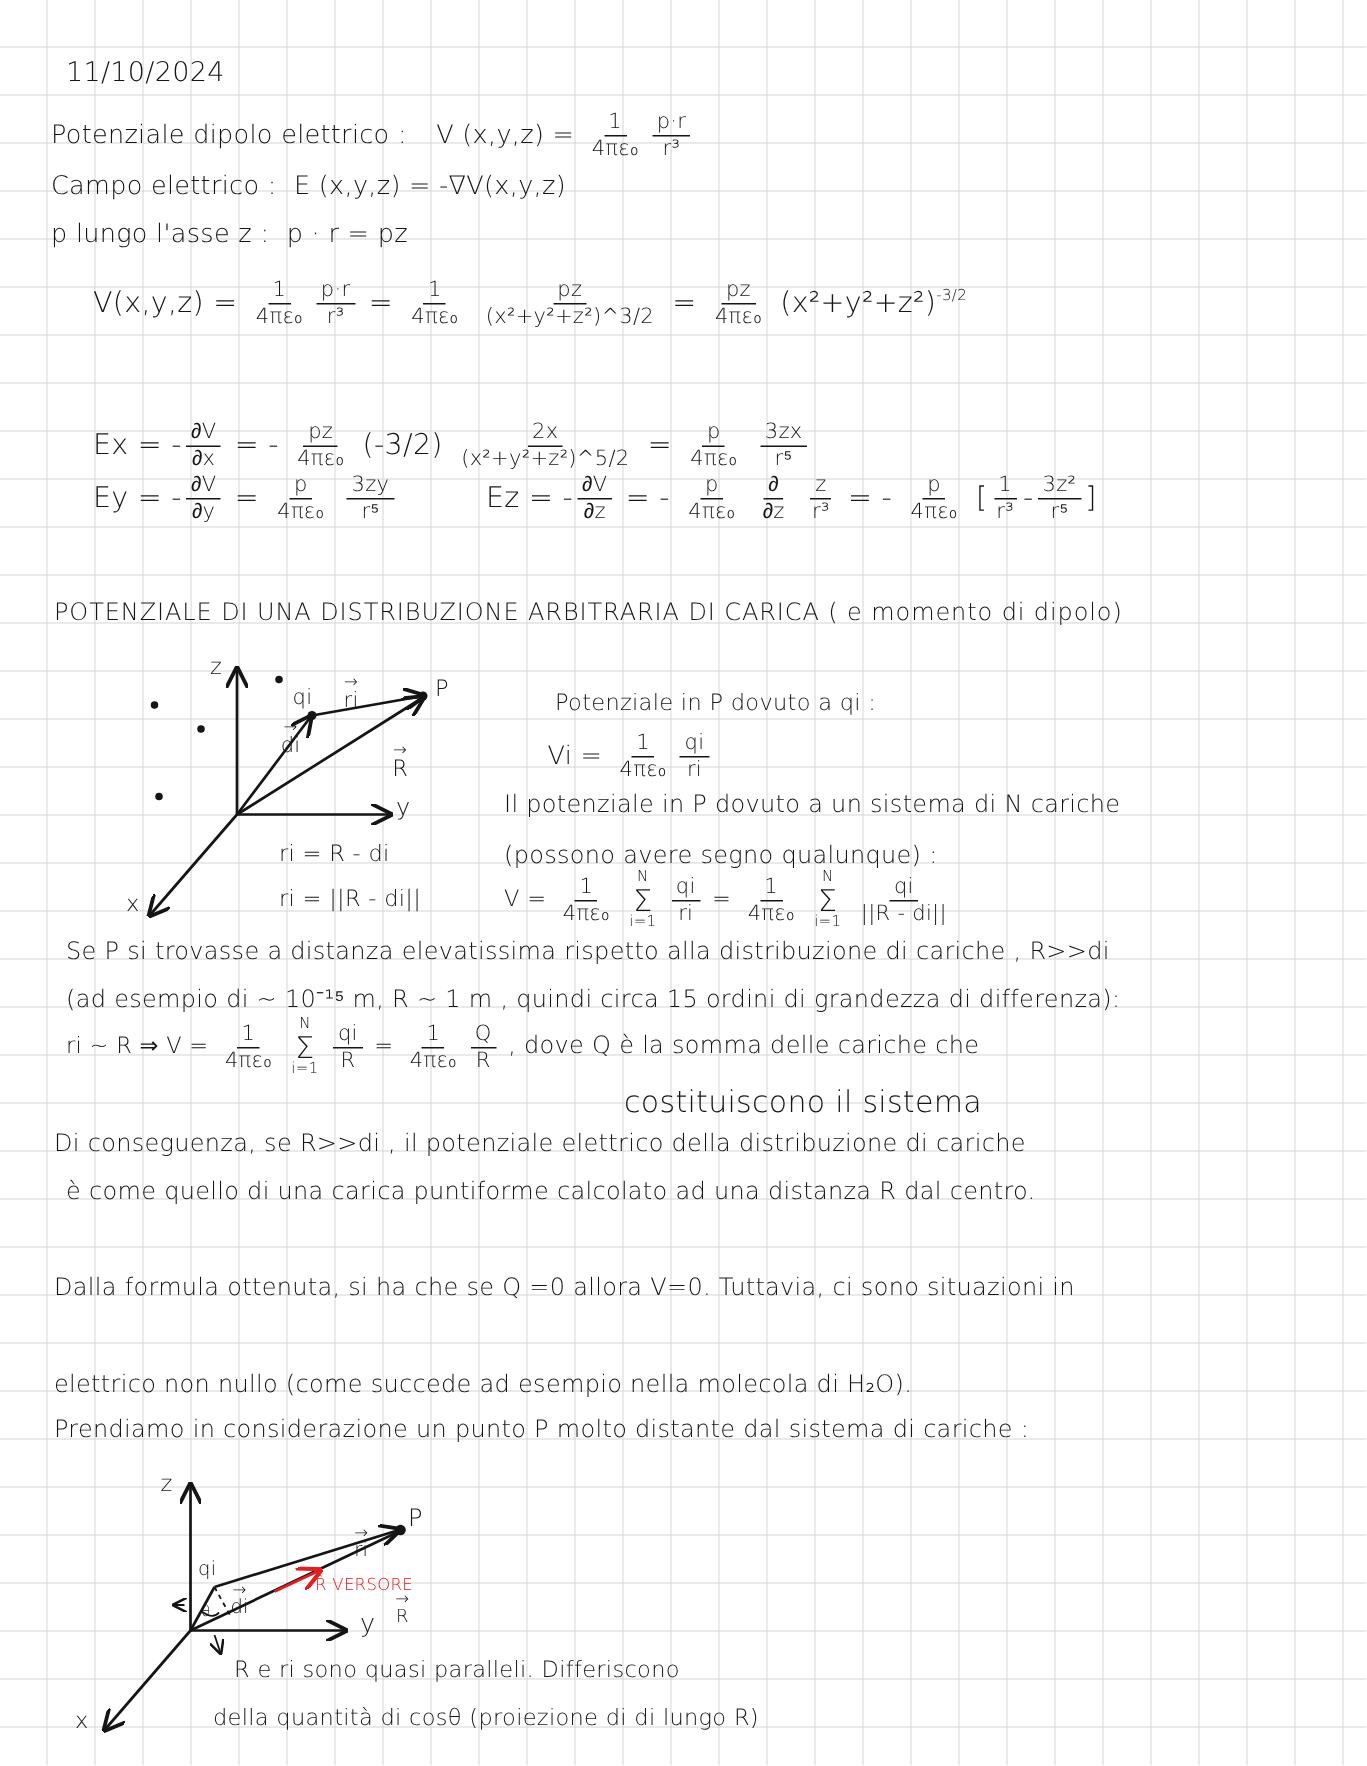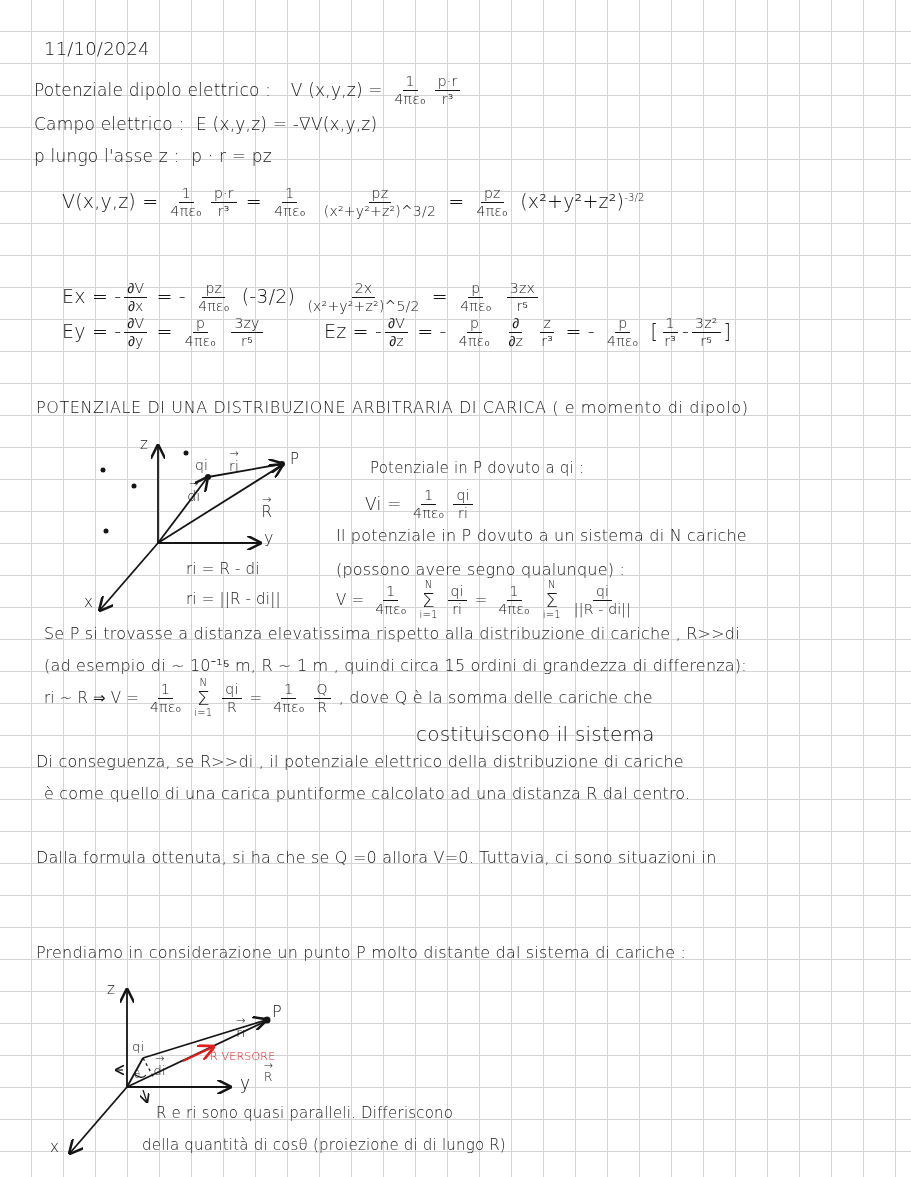--- a/index.html
+++ b/index.html
@@ -271,20 +271,21 @@
     <span style="font-size:16px;">, dove Q è la somma delle cariche che</span>
   </div>
   <div class="t hw" style="left:416px;top:724px;font-size:20px;">costituiscono il sistema</div>
 
   
   <div class="t hw" style="left:36px;top:754px;font-size:16px;">Di conseguenza, se R&gt;&gt;di , il potenziale elettrico della distribuzione di cariche</div>
   <div class="t hw" style="left:44px;top:786px;font-size:16px;">è come quello di una carica puntiforme calcolato ad una distanza R dal centro.</div>
 
   
   <div class="t hw" style="left:36px;top:850px;font-size:16px;">Dalla formula ottenuta, si ha che se Q =0 allora V=0. Tuttavia, ci sono situazioni in</div>
+  <div class="t hw" style="left:36px;top:915px;font-size:16px;">elettrico non nullo (come succede ad esempio nella molecola di H₂O).</div>
   <div class="t hw" style="left:36px;top:945px;font-size:16px;text-align:center;">Prendiamo in considerazione un punto P molto distante dal sistema di cariche :</div>
 
   
   <svg style="left:30px;top:970px;" width="320" height="200" viewBox="0 0 320 200">
     <defs>
       <marker id="ah2" markerWidth="8" markerHeight="8" refX="7" refY="4" orient="auto">
           <path d="M0,0 L8,4 L0,8" fill="none" stroke="#151515" stroke-width="1.4"></path>
         </marker>
       <marker id="ahr" markerWidth="8" markerHeight="8" refX="7" refY="4" orient="auto">
           <path d="M0,0 L8,4 L0,8" fill="none" stroke="#e02020" stroke-width="1.4"></path>

